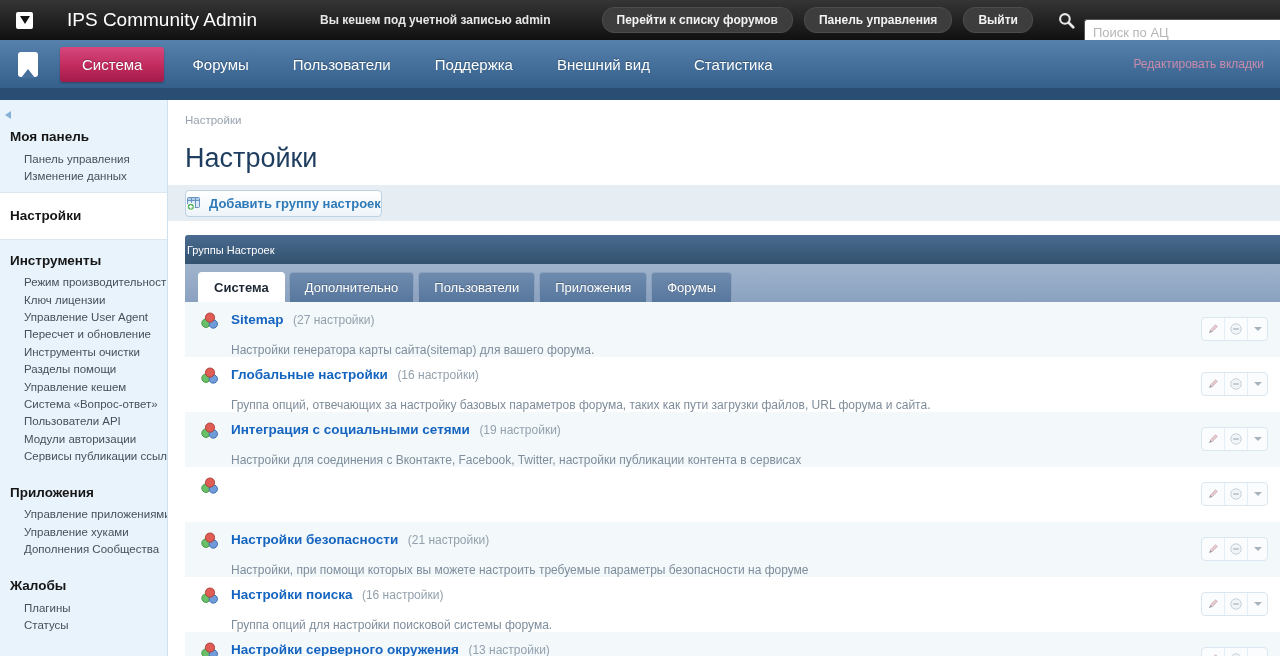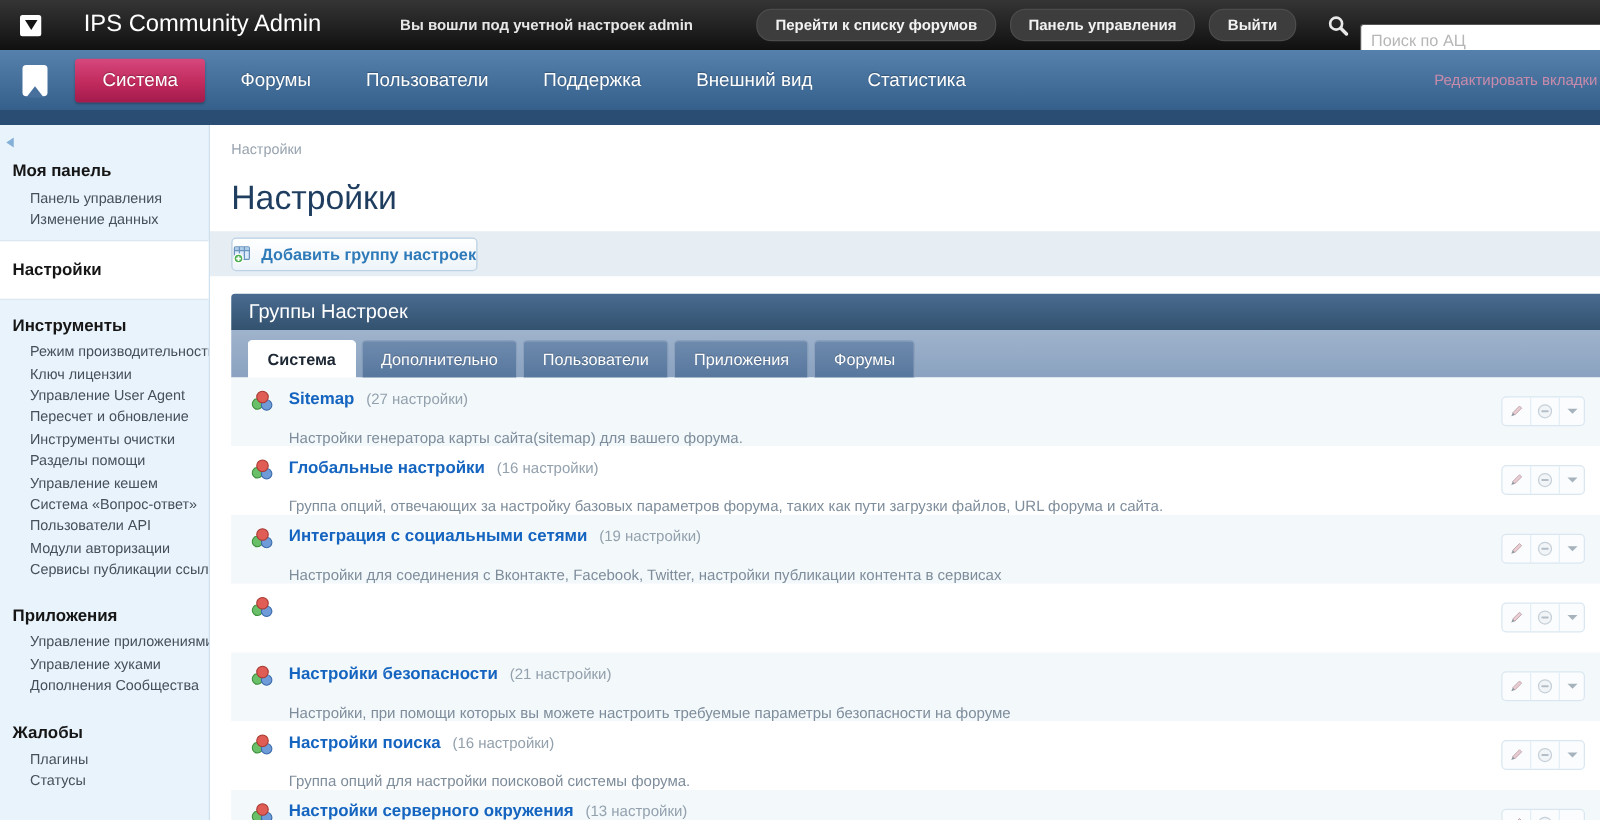--- a/index.html
+++ b/index.html
@@ -30,21 +30,21 @@
     position:relative; }
   .bm { width:20px; height:25px; background:#fff; border-radius:3px;
     position:relative; margin:0 22px 0 18px; flex:none; }
   .bm::after { content:''; position:absolute; bottom:-1px; left:3px; width:0; height:0;
     border-left:7px solid transparent; border-right:7px solid transparent;
     border-bottom:9px solid #47709d; }
   .navtab { color:#fff; font-size:15px; padding:9px 16px; margin-right:12px;
     text-shadow:0 -1px 1px rgba(0,0,0,.3); cursor:pointer; white-space:nowrap; }
   .navtab.active { background:linear-gradient(180deg,#d6487c 0%,#c12a5d 55%,#a31b4c 100%);
     border-radius:3px; box-shadow:0 1px 2px rgba(0,0,0,.3); padding:9px 22px; }
-  .edit-tabs { position:absolute; right:2px; top:17px; font-size:12px;
+  .edit-tabs { position:absolute; right:16px; top:17px; font-size:12px;
     color:#c98bab; cursor:pointer; white-space:nowrap; }
 
   
   .wrap { display:flex; height:556px; }
 
   
   .sidebar { width:168px; flex:none; background:#e9f3fb; border-right:1px solid #cfe0ef;
     overflow:hidden; }
   .side-collapse { padding:5px 0 0 5px; height:16px; }
   .tri-left { display:inline-block; width:0; height:0; border-top:4px solid transparent;
@@ -62,22 +62,22 @@
   .breadcrumb { padding:14px 0 0 17px; font-size:11.5px; color:#97a3af; cursor:pointer; }
   h1.page-title { margin:17px 0 11px 17px; font-size:27px; font-weight:400; color:#1e3d5f; }
   .toolbar { background:#e6edf3; height:36px; display:flex; align-items:center; padding-left:17px; }
   .add-btn { height:27px; display:flex; align-items:center; gap:7px;
     background:linear-gradient(180deg,#ffffff,#edf4f9); border:1px solid #bcd2e5;
     border-radius:4px; padding:0 0; color:#2f7ab8; font-size:13px; font-weight:bold;
     cursor:pointer; }
 
   .panel { margin:14px 0 0 17px; }
   .panel-header { height:29px; background:linear-gradient(180deg,#4a6b90,#33526f);
-    border-radius:3px 0 0 0; color:#fff; font-size:16px; display:flex;
-    align-items:center; padding-left:14px; }
+    border-radius:3px 0 0 0; color:#fff; font-size:11px; display:flex;
+    align-items:center; padding-left:2px; }
   .tabstrip { background:linear-gradient(180deg,#9fb3cc,#8aa2c0); padding:8px 0 0 13px;
     height:38px; }
   .ptab { display:inline-block; padding:7px 15px 8px; font-size:13px; color:#fff;
     background:linear-gradient(180deg,#6e8bae,#57769c); border:1px solid #8aa0bd;
     border-bottom:none; border-radius:4px 4px 0 0; margin-right:4px;
     text-shadow:0 -1px 0 rgba(0,0,0,.25); cursor:pointer; }
   .ptab.active { background:#fff; color:#1c2733; font-weight:bold; text-shadow:none;
     border-color:#fff; }
 
   .grow { position:relative; height:55px; padding:8px 95px 0 10px; display:flex;
@@ -97,21 +97,21 @@
     border-right:4px solid transparent; border-top:4px solid #a6b2bc; }
 </style>
 </head>
 <body>
 
 <div class="topbar">
   <span class="logo-box">
       <span class="logo-tri"></span>
     </span>
   <span class="logo-text">IPS Community Admin</span>
-  <span class="login-status">Вы вошли под учетной настроек admin</span>
+  <span class="login-status">Вы кешем под учетной записью admin</span>
   <div class="topbar-pills">
       <span class="pill">Перейти к списку форумов</span>
       <span class="pill">Панель управления</span>
       <span class="pill">Выйти</span>
     </div>
   <div class="search">
     <span style="display:flex">
       <svg width="17" height="17" viewBox="0 0 16 16">
           <circle cx="6.5" cy="6.5" r="4.5" fill="none" stroke="#e8e8e8" stroke-width="2"></circle>
           <line x1="10" y1="10" x2="14.3" y2="14.3" stroke="#e8e8e8" stroke-width="2.6" stroke-linecap="round"></line>

